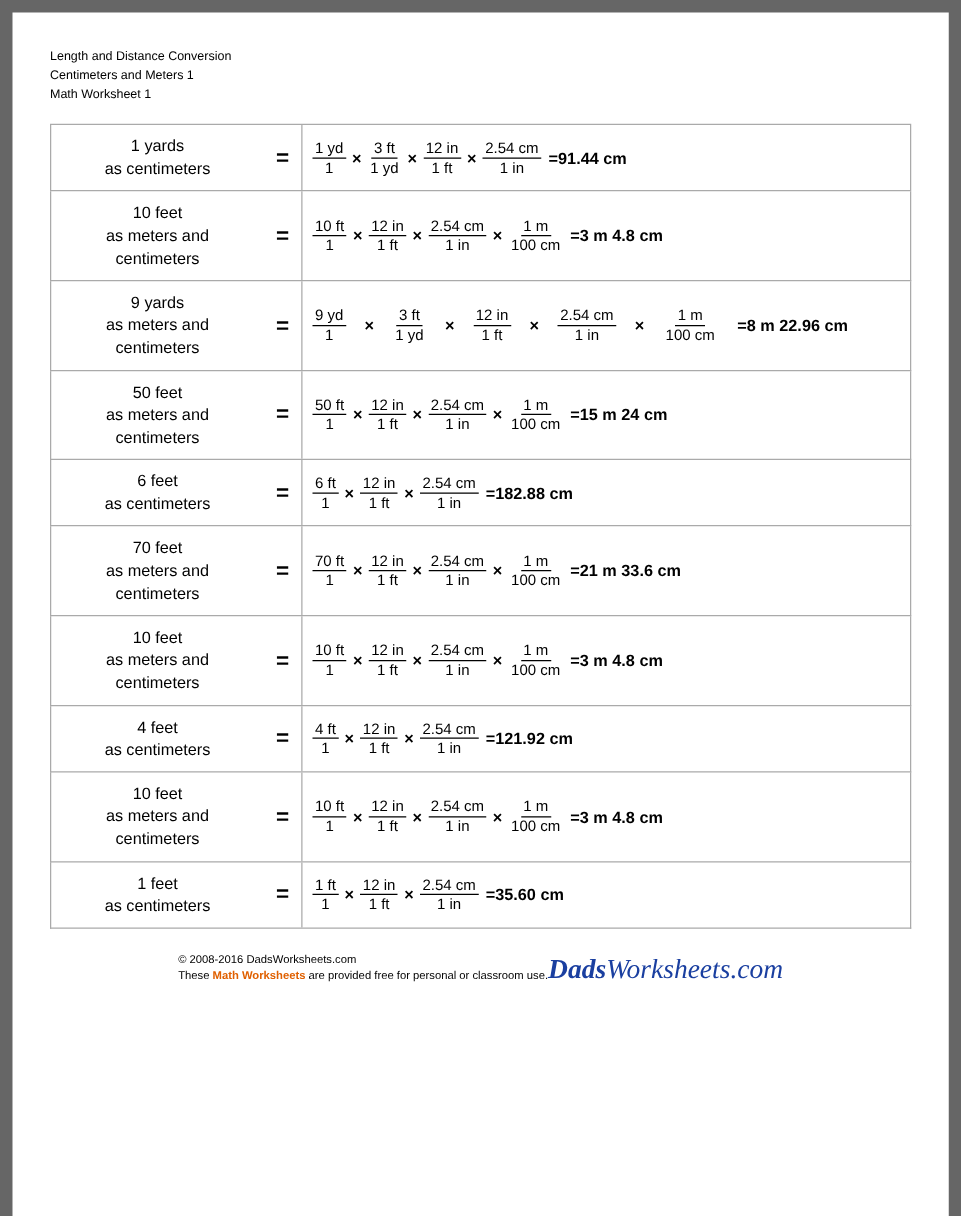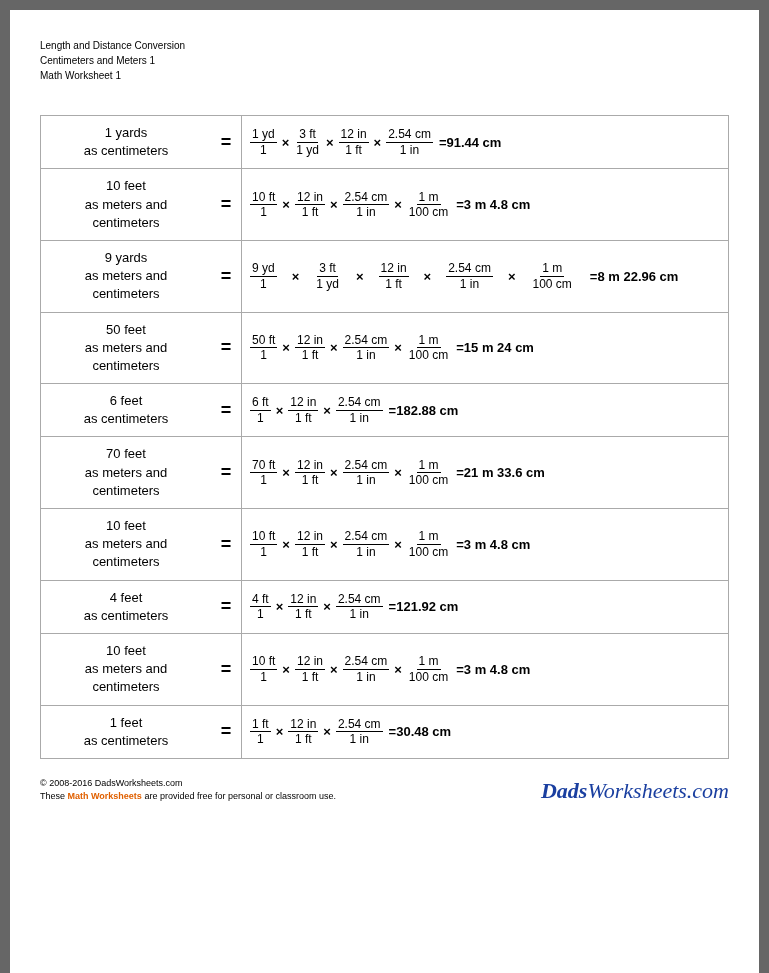--- a/index.html
+++ b/index.html
@@ -16,21 +16,21 @@
       background: white;
       width: 769px;
       min-height: 973px;
       padding: 28px 30px 20px 30px;
       position: relative;
     }
     .header {
       display: flex;
       justify-content: space-between;
       align-items: center;
-      margin-bottom: 32px;
+      margin-bottom: 16px;
     }
     .header-left {
       font-size: 10px;
       line-height: 1.5;
     }
     .header-right {
       font-size: 18px;
       font-weight: bold;
       border-bottom: 2px solid black;
       padding-right: 10px;
@@ -70,21 +70,21 @@
       margin: 0 1px;
     }
     .result {
       font-size: 13px;
       font-weight: bold;
       margin-left: 2px;
     }
     .footer {
       margin-top: 18px;
       display: flex;
-      justify-content: space-between;
+      justify-content: center;
       align-items: flex-end;
     }
     .footer-left {
       font-size: 9px;
       line-height: 1.5;
     }
     .footer-logo {
       font-size: 22px;
       font-family: 'Times New Roman', serif;
       font-style: italic;
@@ -449,21 +449,21 @@
           <span class="mult">×</span>
           <span class="fraction">
               <span class="numer">12 in</span>
               <span class="denom">1 ft</span>
             </span>
           <span class="mult">×</span>
           <span class="fraction">
               <span class="numer">2.54 cm</span>
               <span class="denom">1 in</span>
             </span>
-          <span class="result">=30.48 cm</span>
+          <span class="result">=35.60 cm</span>
         </div>
       </div>
     </div>
 
   </div>
 
   <div class="footer">
     <div class="footer-left">
       <div>© 2008-2016 DadsWorksheets.com</div>
       <div>

